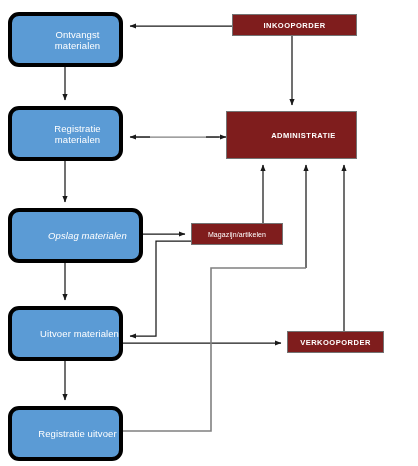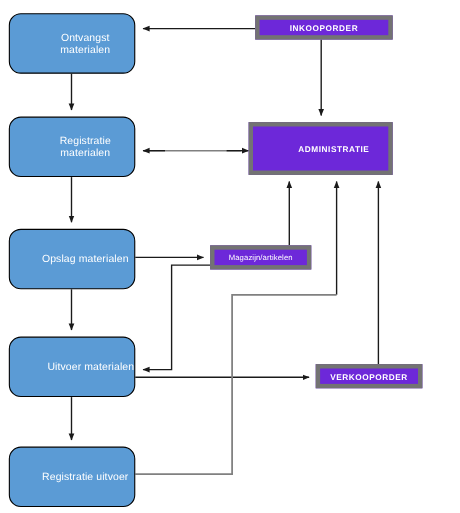--- a/index.html
+++ b/index.html
@@ -1,21 +1,21 @@
 <!DOCTYPE html>
 <html><head>
 <meta charset="utf-8">
 <style>
   html,body{margin:0;padding:0;background:#ffffff;}
   body{width:418px;height:466px;font-family:"Liberation Sans",sans-serif;overflow:hidden;}
   #diagram{position:relative;width:418px;height:466px;background:#ffffff;}
   #edges{position:absolute;left:0;top:0;width:418px;height:466px;}
   .node{position:absolute;box-sizing:border-box;display:flex;align-items:center;justify-content:center;text-align:center;color:#ffffff;}
-  .node-blue{background:#5B9BD5;border:1px solid #000000;border-radius:11px;font-size:9.5px;letter-spacing:.1px;padding-left:24px;}
-  .node-orange{background:#6d28d9;border:4px solid #737373;font-size:7.5px;font-weight:bold;letter-spacing:.5px;}
+  .node-blue{background:#5B9BD5;border:4px solid #000000;border-radius:11px;font-size:9.5px;letter-spacing:.1px;padding-left:24px;}
+  .node-orange{background:#7f1d1d;border:1px solid #737373;font-size:7.5px;font-weight:bold;letter-spacing:.5px;}
   .node-orange.small{font-size:7px;letter-spacing:.1px;font-weight:normal;}
 </style>
 </head>
 <body>
 
 <div id="diagram">
 
   <svg id="edges" viewBox="0 0 418 466" xmlns="http://www.w3.org/2000/svg">
     <defs>
       <marker id="ah" markerWidth="7" markerHeight="7" refX="6" refY="3" orient="auto" markerUnits="userSpaceOnUse">
@@ -59,21 +59,21 @@
   </svg>
 
   <div class="node node-blue" style="left:8px;top:12px;width:115px;height:55px;">
     <span>Ontvangst materialen</span>
   </div>
 
   <div class="node node-blue" style="left:8px;top:106px;width:115px;height:55px;">
     <span>Registratie materialen</span>
   </div>
 
-  <div class="node node-blue" style="left:8px;top:208px;width:115px;height:55px;">
+  <div class="node node-blue" style="left:8px;top:208px;width:135px;height:55px;font-style:italic;">
     <span>Opslag materialen</span>
   </div>
 
   <div class="node node-blue" style="left:8px;top:306px;width:115px;height:55px;justify-content:flex-end;">
     <span>Uitvoer materialen</span>
   </div>
 
   <div class="node node-blue" style="left:8px;top:406px;width:115px;height:55px;">
     <span>Registratie uitvoer</span>
   </div>

